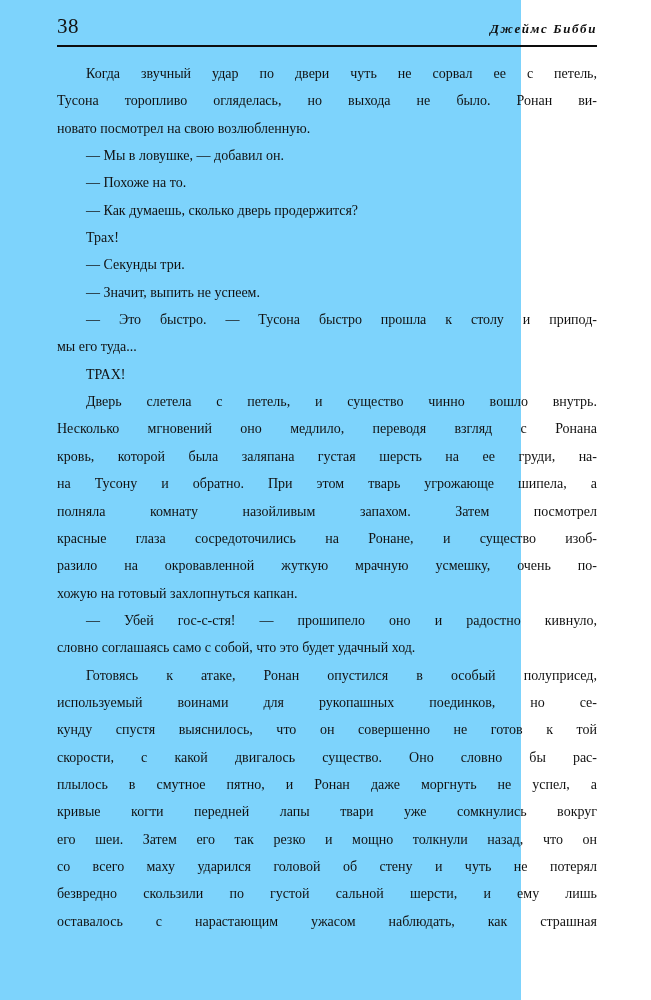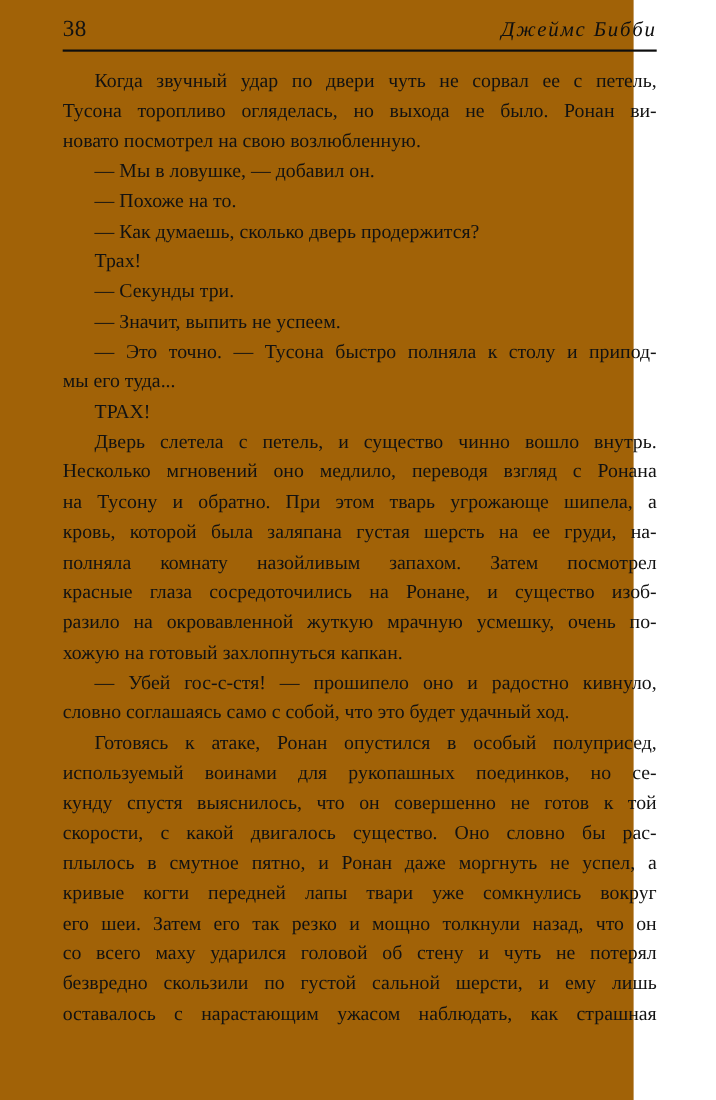--- a/index.html
+++ b/index.html
@@ -10,23 +10,23 @@
   body {
     width: 651px;
     height: 1000px;
     overflow: hidden;
     font-family: "Liberation Serif", "DejaVu Serif", serif;
     color: #111111;
   }
 
   .page {
     position: relative;
-    width: 576px;
+    width: 521px;
     height: 1000px;
-    background: #a16207;
+    background: #7dd3fc;
     box-sizing: border-box;
   }
 
   
   .running-head {
     position: absolute;
     left: 57px;
     top: 14px;
     width: 540px;
     display: flex;
@@ -35,23 +35,23 @@
   }
   .folio {
     font-family: "Liberation Serif", "DejaVu Serif", serif;
     font-size: 21px;
     font-weight: 400;
     letter-spacing: 0.5px;
     color: #121212;
   }
   .book-author {
     font-family: "Liberation Serif", "DejaVu Serif", serif;
-    font-size: 19px;
+    font-size: 13px;
     font-style: italic;
-    font-weight: 400;
+    font-weight: 700;
     letter-spacing: 1.6px;
     color: #0f0f0f;
     white-space: pre;
   }
   .head-rule {
     position: absolute;
     left: 57px;
     top: 45px;
     width: 540px;
     height: 2px;
@@ -60,21 +60,21 @@
 
   
   .textblock {
     position: absolute;
     left: 57px;
     top: 60px;
     width: 540px;
   }
 
   .line {
-    font-size: 18px;
+    font-size: 14px;
     line-height: 27.35px;
     color: #121212;
     white-space: pre;
     letter-spacing: 0px;
     font-weight: 400;
   }
   
   .line.just {
     white-space: normal;
     text-align: justify;
@@ -104,27 +104,27 @@
   <div class="textblock" id="textblock">
       <div class="line just indent">Когда звучный удар по двери чуть не сорвал ее с петель,</div>
       <div class="line just">Тусона торопливо огляделась, но выхода не было. Ронан ви-</div>
       <div class="line last">новато посмотрел на свою возлюбленную.</div>
       <div class="line indent last">— Мы в ловушке, — добавил он.</div>
       <div class="line indent last">— Похоже на то.</div>
       <div class="line indent last">— Как думаешь, сколько дверь продержится?</div>
       <div class="line indent last">Трах!</div>
       <div class="line indent last">— Секунды три.</div>
       <div class="line indent last">— Значит, выпить не успеем.</div>
-      <div class="line just indent">— Это точно. — Тусона быстро полняла к столу и припод-</div>
+      <div class="line just indent">— Это быстро. — Тусона быстро прошла к столу и припод-</div>
       <div class="line last">мы его туда...</div>
       <div class="line indent last">ТРАХ!</div>
       <div class="line just indent">Дверь слетела с петель, и существо чинно вошло внутрь.</div>
       <div class="line just">Несколько мгновений оно медлило, переводя взгляд с Ронана</div>
+      <div class="line just">кровь, которой была заляпана густая шерсть на ее груди, на-</div>
       <div class="line just">на Тусону и обратно. При этом тварь угрожающе шипела, а</div>
-      <div class="line just">кровь, которой была заляпана густая шерсть на ее груди, на-</div>
       <div class="line just">полняла комнату назойливым запахом. Затем посмотрел</div>
       <div class="line just">красные глаза сосредоточились на Ронане, и существо изоб-</div>
       <div class="line just">разило на окровавленной жуткую мрачную усмешку, очень по-</div>
       <div class="line last">хожую на готовый захлопнуться капкан.</div>
       <div class="line just indent">— Убей гос-с-стя! — прошипело оно и радостно кивнуло,</div>
       <div class="line last">словно соглашаясь само с собой, что это будет удачный ход.</div>
       <div class="line just indent">Готовясь к атаке, Ронан опустился в особый полуприсед,</div>
       <div class="line just">используемый воинами для рукопашных поединков, но се-</div>
       <div class="line just">кунду спустя выяснилось, что он совершенно не готов к той</div>
       <div class="line just">скорости, с какой двигалось существо. Оно словно бы рас-</div>

